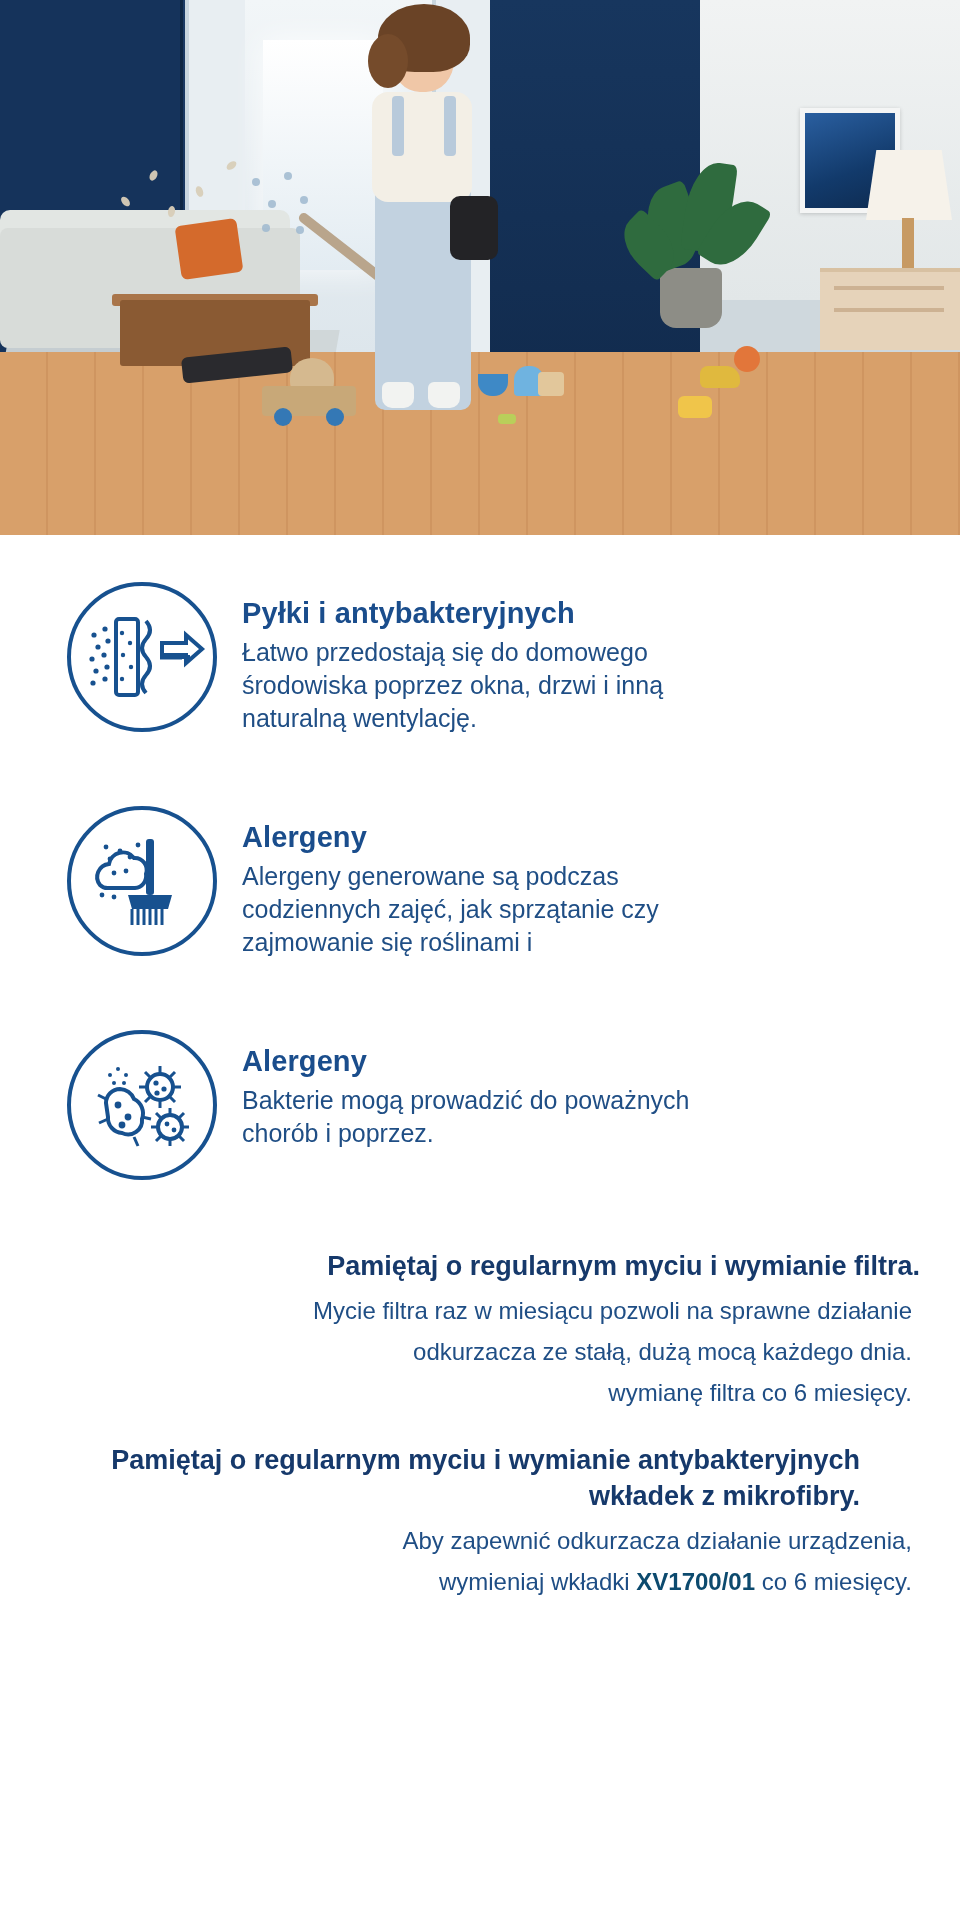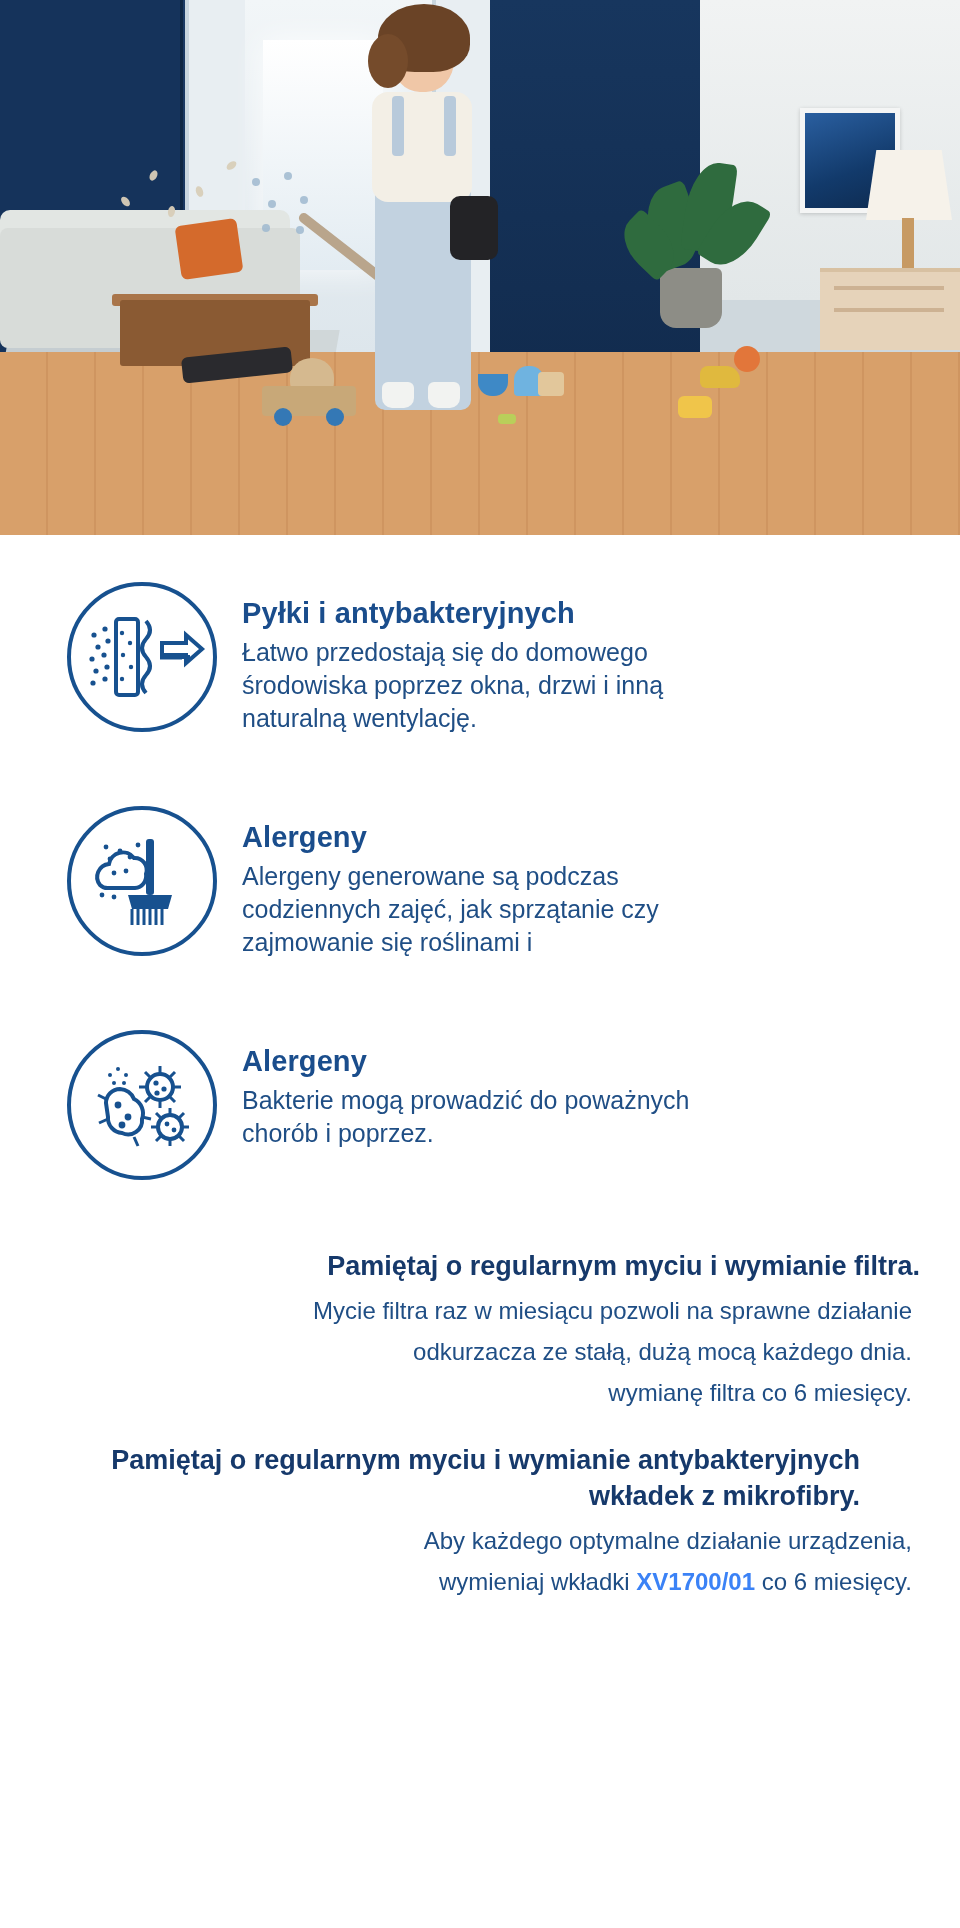--- a/index.html
+++ b/index.html
@@ -351,21 +351,21 @@
     margin: 0 0 10px 0;
     line-height: 1.3;
   }
   .note-title.wide { max-width: 760px; margin-left: auto; margin-right: auto; }
   .note-body {
     font-size: 24px;
     line-height: 1.38;
     color: #1f4e85;
     margin: 8px;
   }
-  .note-body .strong { font-weight: bold; color: #3b82f6; }
+  .note-body .strong { font-weight: bold; color: #0c4a6e; }
 </style>
 </head>
 <body>
 
 <div class="page">
 
   <div class="hero">
     <div class="wall-left"></div>
     <div class="wall-left-panel"></div>
     <div class="door-open"></div>
@@ -565,19 +565,19 @@
 
     <div class="note-block">
       <p class="note-title">Pamiętaj o regularnym myciu i wymianie filtra.</p>
       <p class="note-body">Mycie filtra raz w miesiącu pozwoli na sprawne działanie</p>
       <p class="note-body">odkurzacza ze stałą, dużą mocą każdego dnia.</p>
       <p class="note-body">wymianę filtra co 6 miesięcy.</p>
     </div>
 
     <div class="note-block">
       <p class="note-title wide">Pamiętaj o regularnym myciu i wymianie antybakteryjnych wkładek z mikrofibry.</p>
-      <p class="note-body">Aby każdego optymalne działanie urządzenia,</p>
+      <p class="note-body">Aby zapewnić odkurzacza działanie urządzenia,</p>
       <p class="note-body"><span>wymieniaj wkładki </span><span class="strong">XV1700/01</span><span> co 6 miesięcy.</span></p>
     </div>
 
   </div>
 
 </div>
 
 </body></html>

